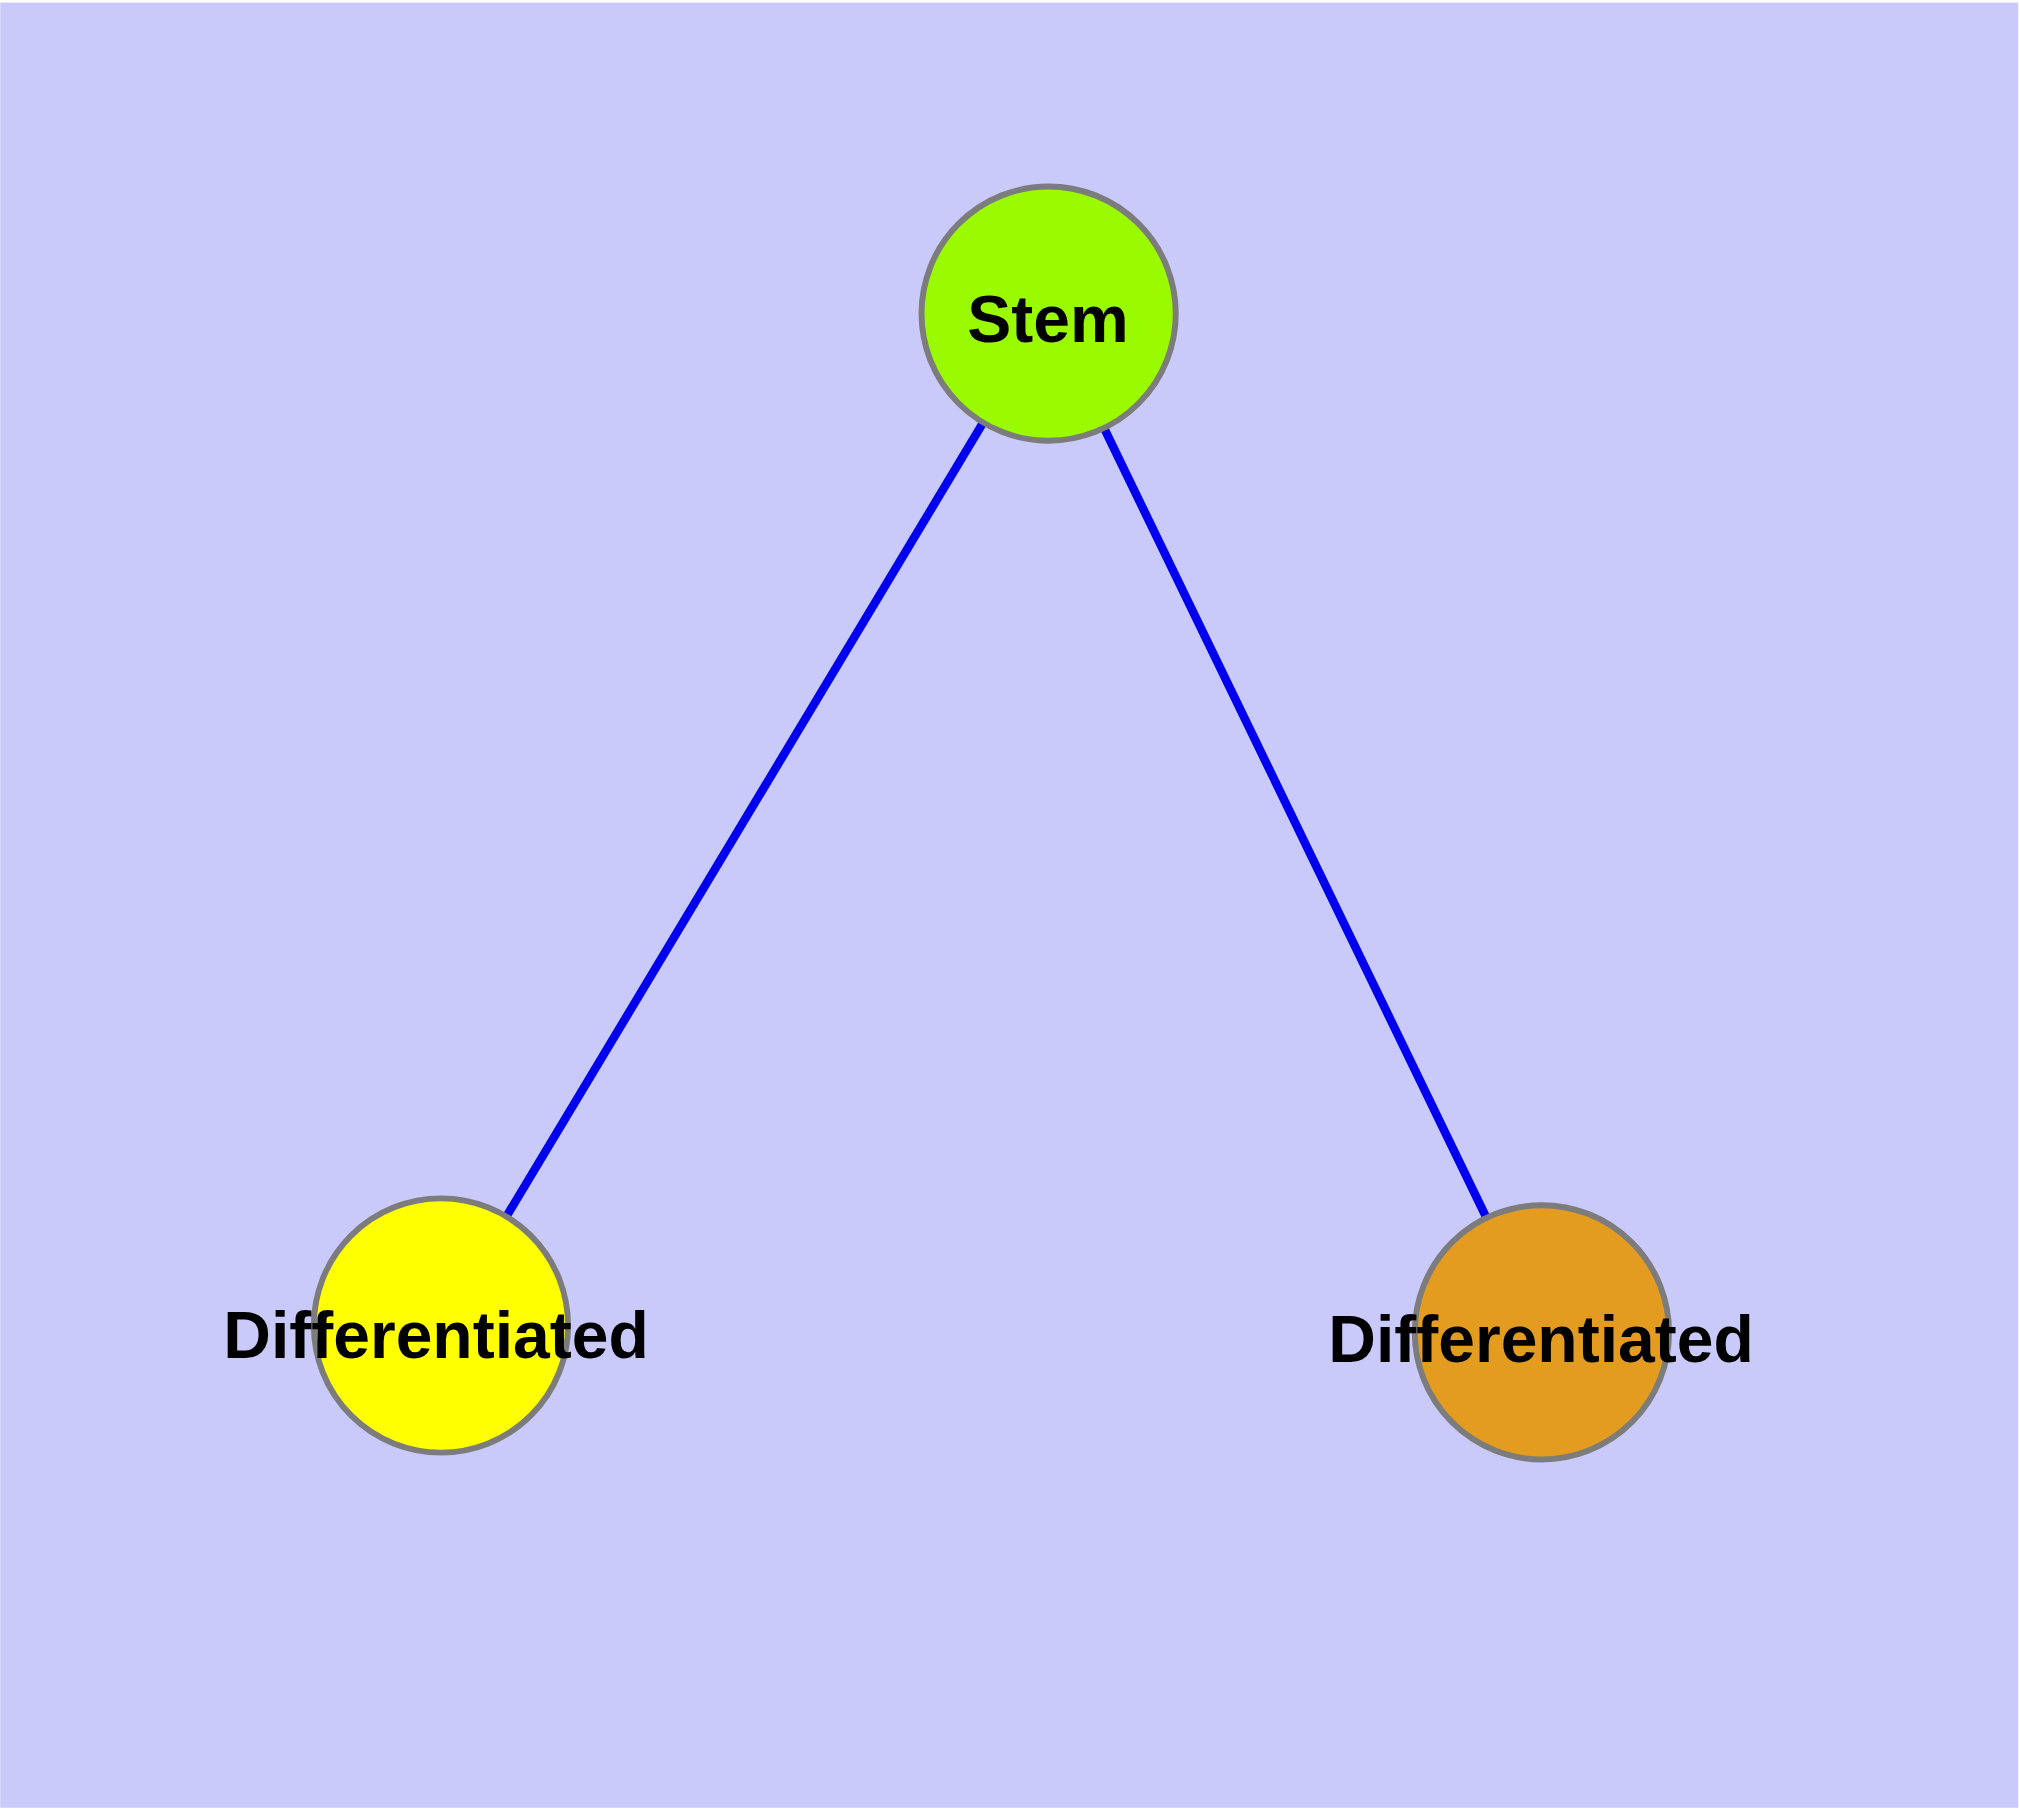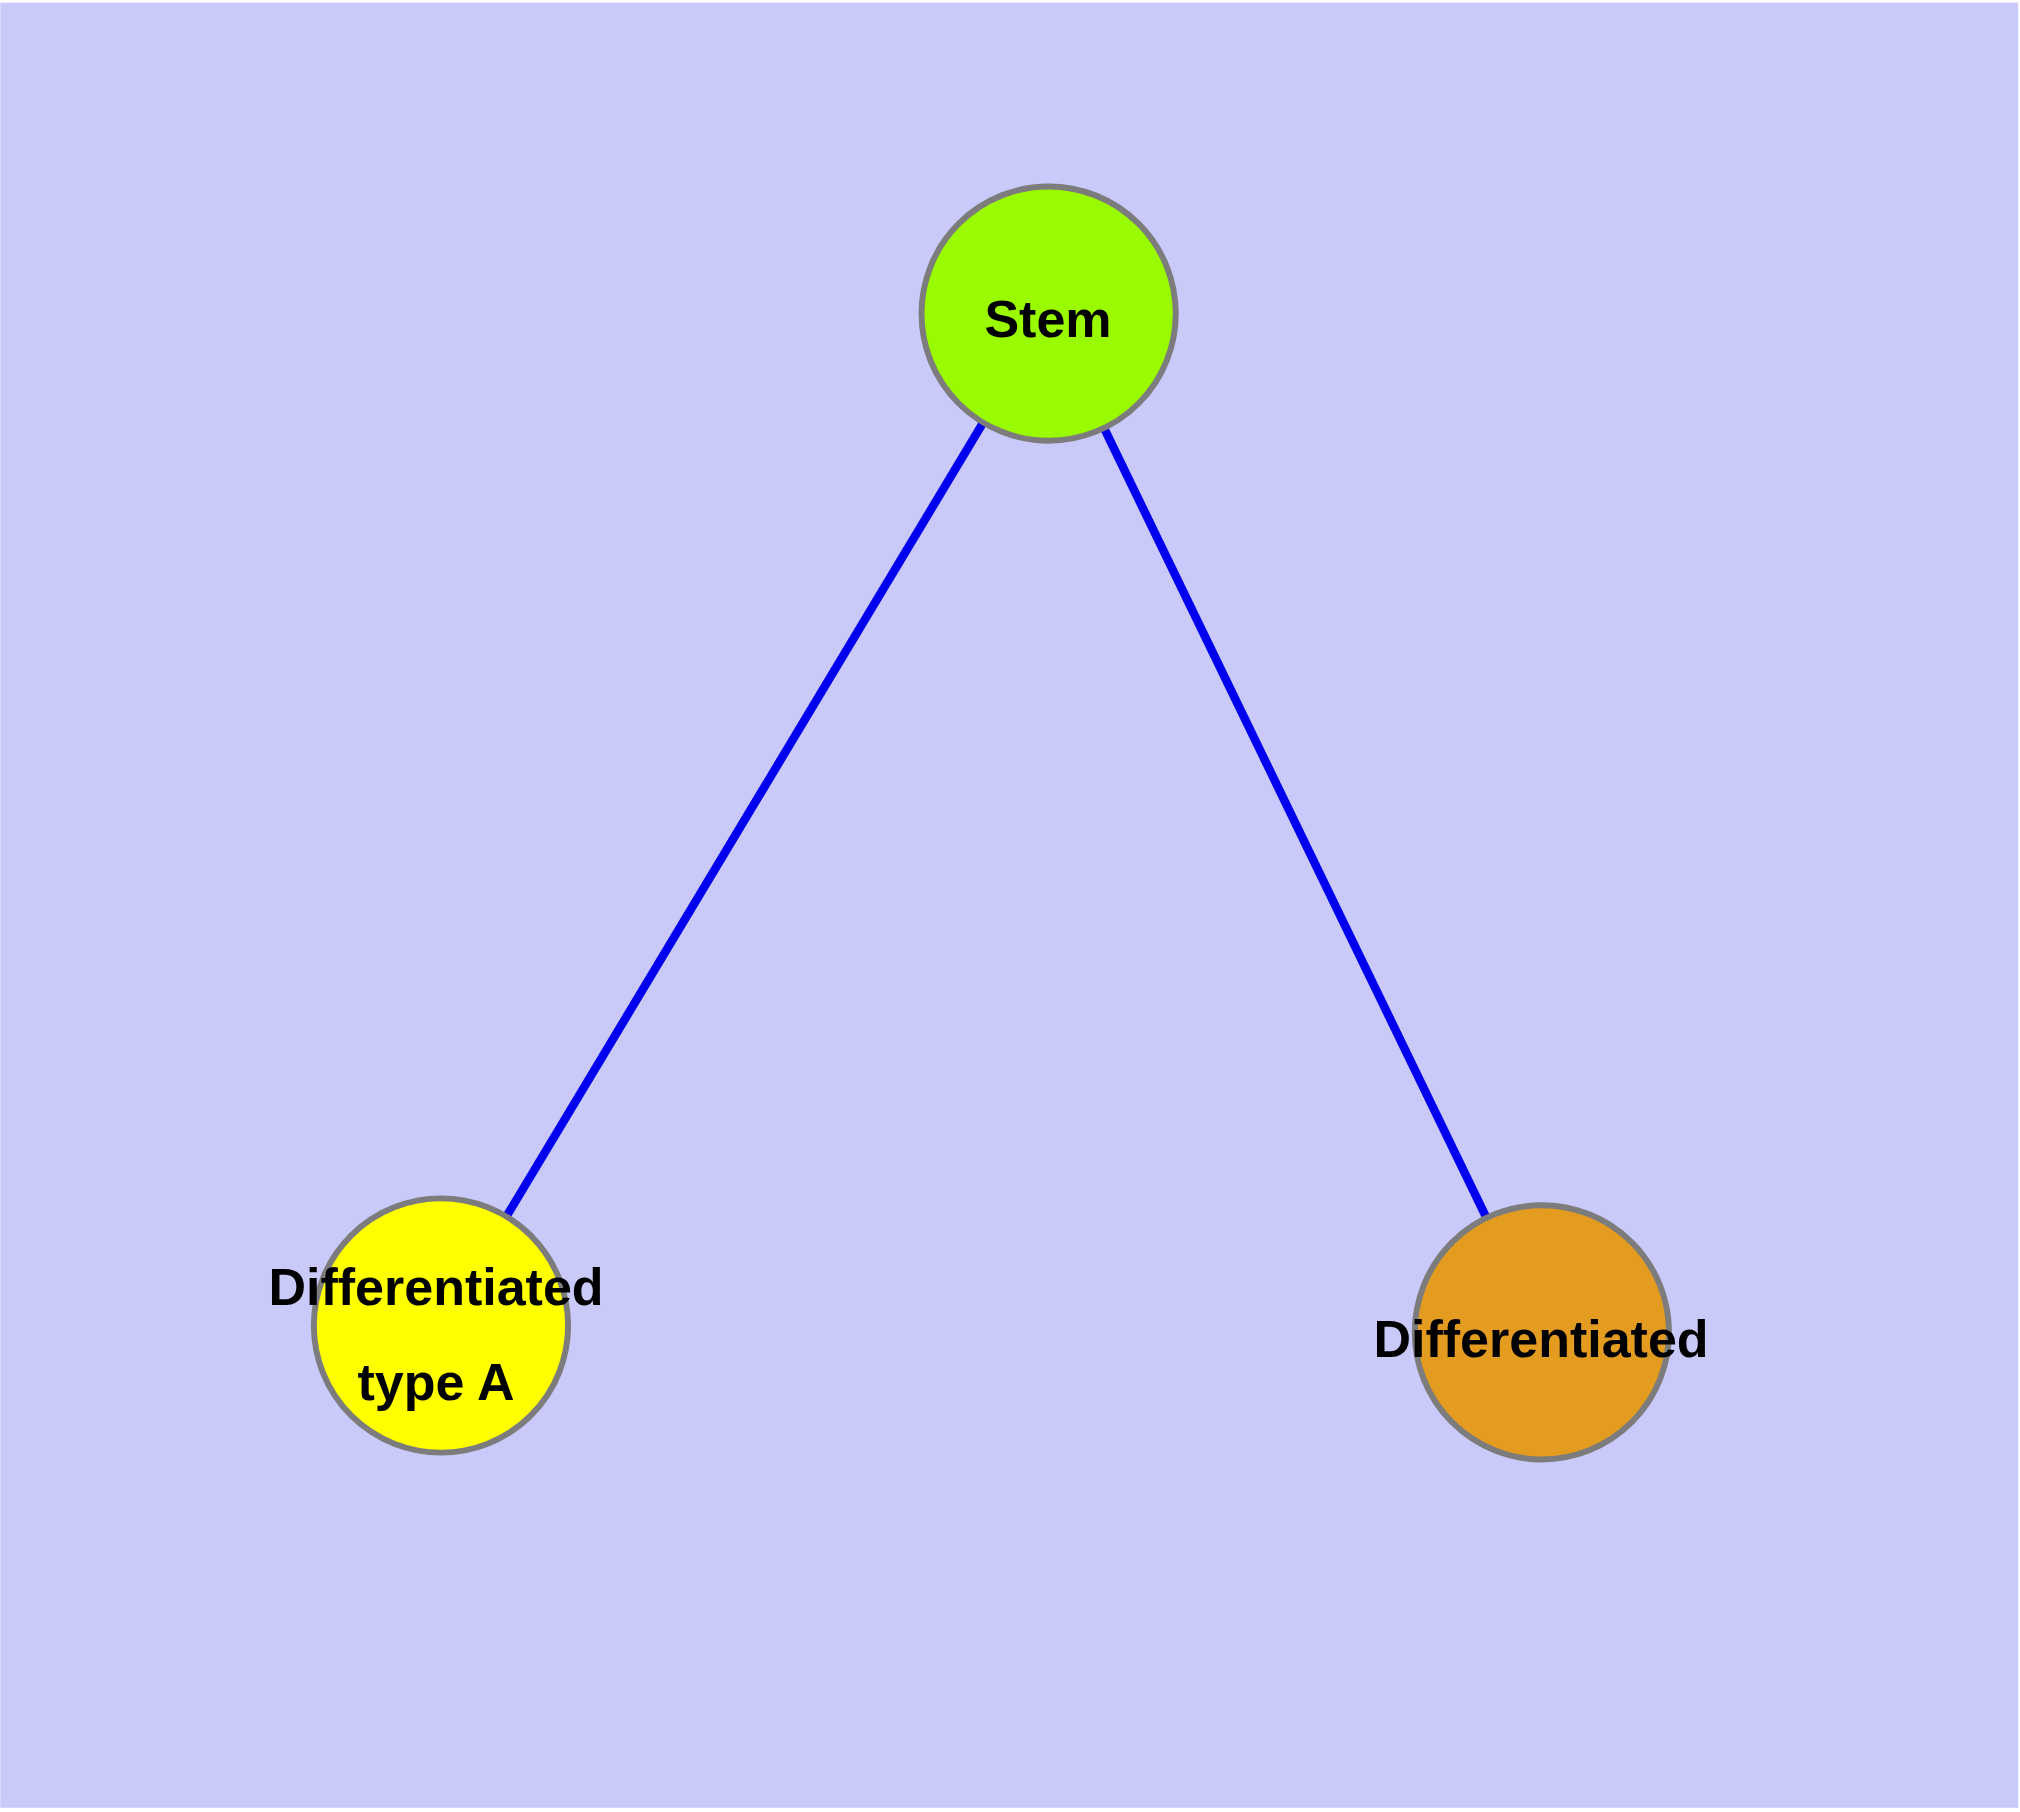--- a/index.html
+++ b/index.html
@@ -19,21 +19,21 @@
   }
   .stage svg {
     position: absolute;
     left: 0; top: 0;
     display: block;
   }
   .node-label {
     position: absolute;
     transform: translate(-50%, -50%);
     font-weight: bold;
-    font-size: 52px;
+    font-size: 66px;
     line-height: 95px;
     color: #000000;
     text-align: center;
     white-space: nowrap;
     letter-spacing: 0;
   }
   .label-line { display: block; }
 </style>
 </head>
 <body>
@@ -51,21 +51,20 @@
     <circle cx="520" cy="1564" r="150" stroke-width="7" fill="#FFFF00" stroke="#7C7C7C"></circle>
     <circle cx="1819" cy="1572" r="150" stroke-width="7" fill="#E39C20" stroke="#7C7C7C"></circle>
   </svg>
 
   <div class="node-label" style="left:1048px; top:319px;">
     <span class="label-line">Stem</span>
   </div>
 
   <div class="node-label" style="left:436px; top:1335px;">
     <span class="label-line">Differentiated</span>
-    <span class="label-line">type A</span>
   </div>
 
   <div class="node-label" style="left:1541px; top:1339px;">
     <span class="label-line">Differentiated</span>
   </div>
 
 </div>
 
 
 </body></html>

